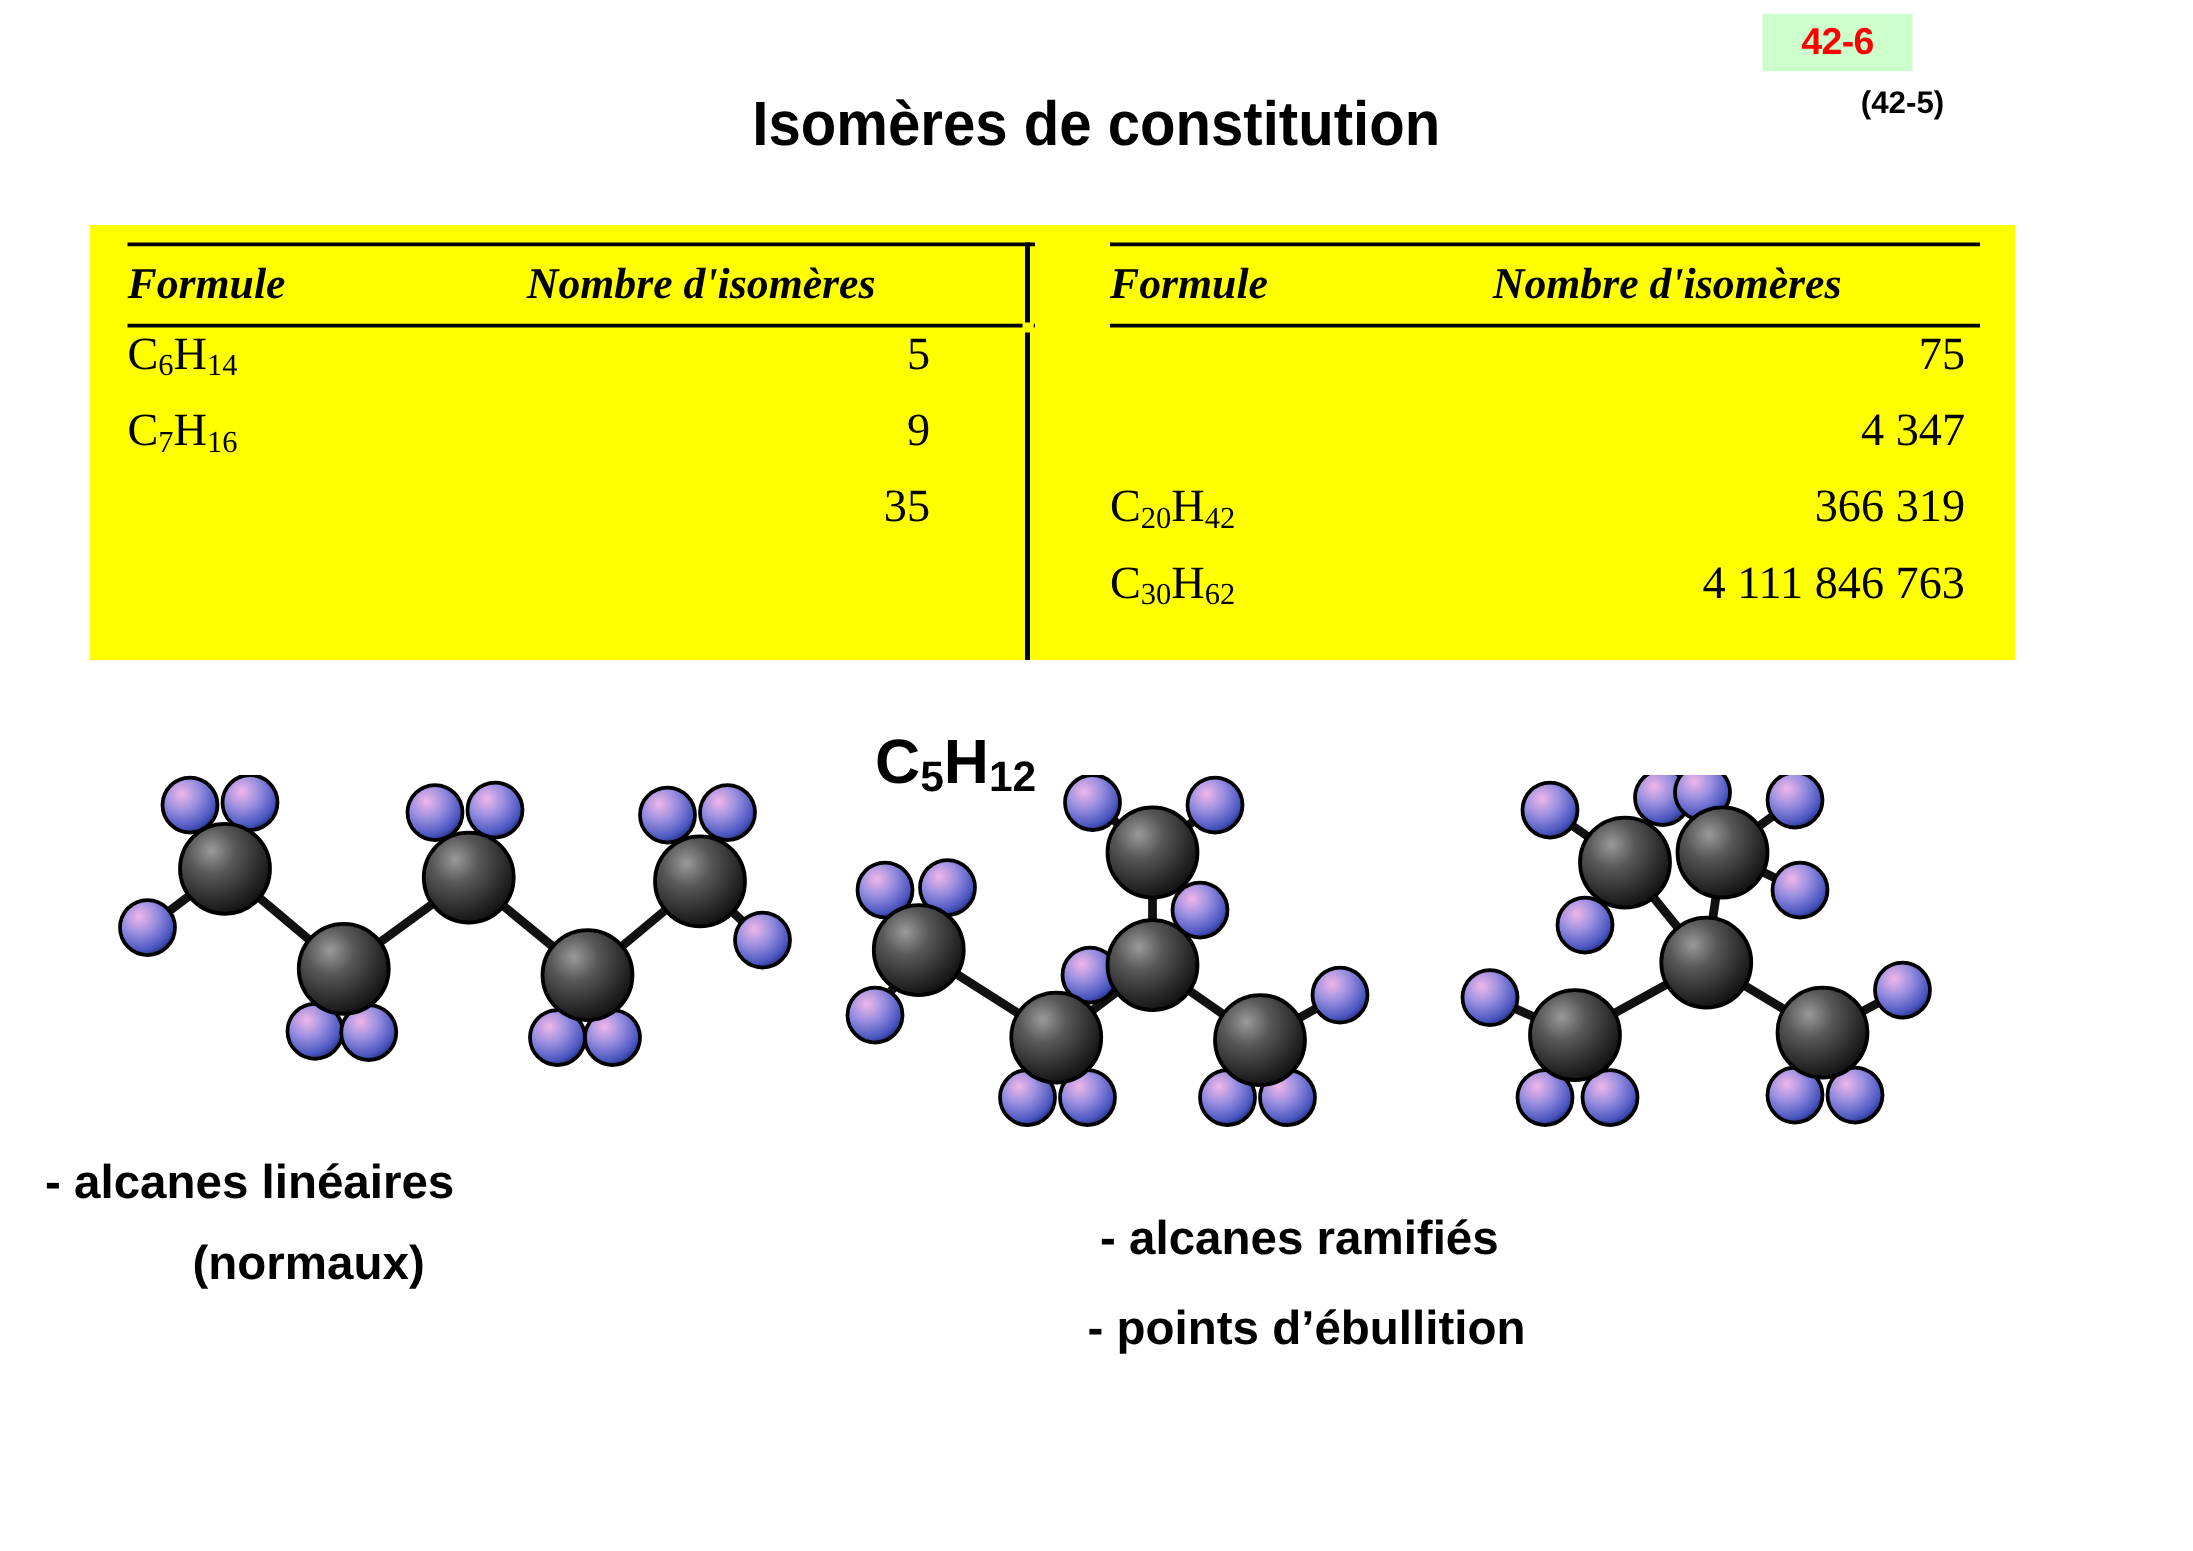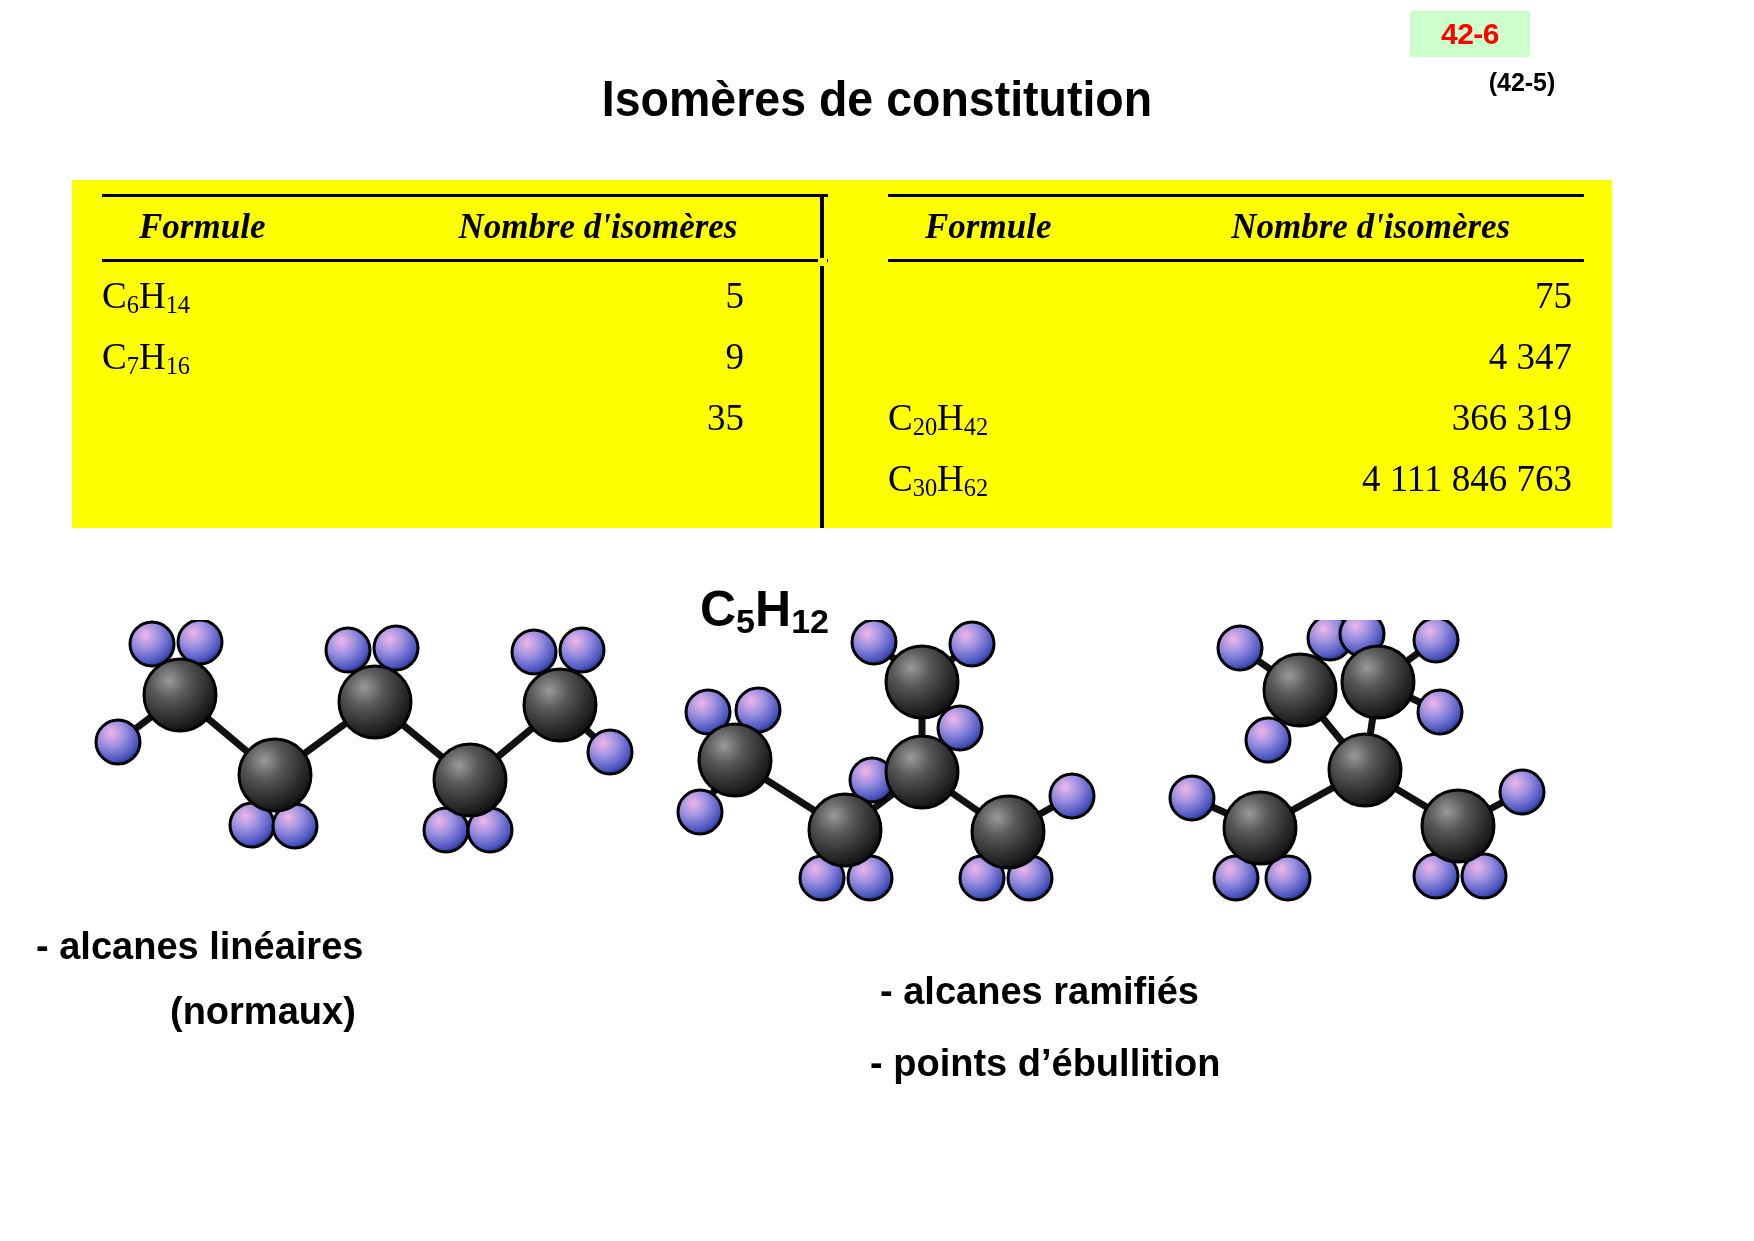--- a/index.html
+++ b/index.html
@@ -89,21 +89,21 @@
     height: 62px;
   }
   .head-cell {
     font-family: "Liberation Serif", serif;
     font-style: italic;
     font-weight: bold;
     font-size: 35px;
     color: #000000;
     padding-top: 10px;
   }
-  .head-cell.formula-col { flex: 0 0 44%; margin-left: 37px; }
+  .head-cell.formula-col { flex: 0 0 44%; }
   .head-cell.count-col   { flex: 1 1 auto; text-align: left; }
 
   .data-row {
     display: flex;
     align-items: baseline;
     height: 61px;
   }
   .cell-formula {
     flex: 0 0 44%;
     font-family: "Liberation Serif", serif;
@@ -118,21 +118,21 @@
     font-size: 37px;
     color: #000000;
     white-space: nowrap;
     padding-right: 12px;
   }
   .table-half.left .cell-count { padding-right: 84px; }
   .cell-formula sub {
     font-size: 0.66em;
     vertical-align: -0.22em;
   }
-  .first-data-row { padding-top: 12px; }
+  .first-data-row { }
 
   #table-divider {
     position: absolute;
     left: 820px;
     top: 194px;
     width: 4px;
     height: 334px;
     background: #000000;
   }
   #table-divider-gap {
@@ -176,21 +176,21 @@
 
   
   .caption {
     position: absolute;
     color: #000000;
     font-weight: bold;
     font-size: 38px;
     white-space: nowrap;
   }
   #caption-linear-1  { left: 36px;  top: 925px; }
-  #caption-linear-2  { left: 170px; top: 990px; }
+  #caption-linear-2  { left: 154px; top: 990px; }
   #caption-branched  { left: 880px; top: 970px; }
   #caption-boiling   { left: 870px; top: 1030px; margin-top: 12px; }
 </style>
 </head>
 <body>
 
 <div id="slide-badge">
   <span class="badge-text">42-6</span>
 </div>
 <div id="slide-subref">(42-5)</div>

